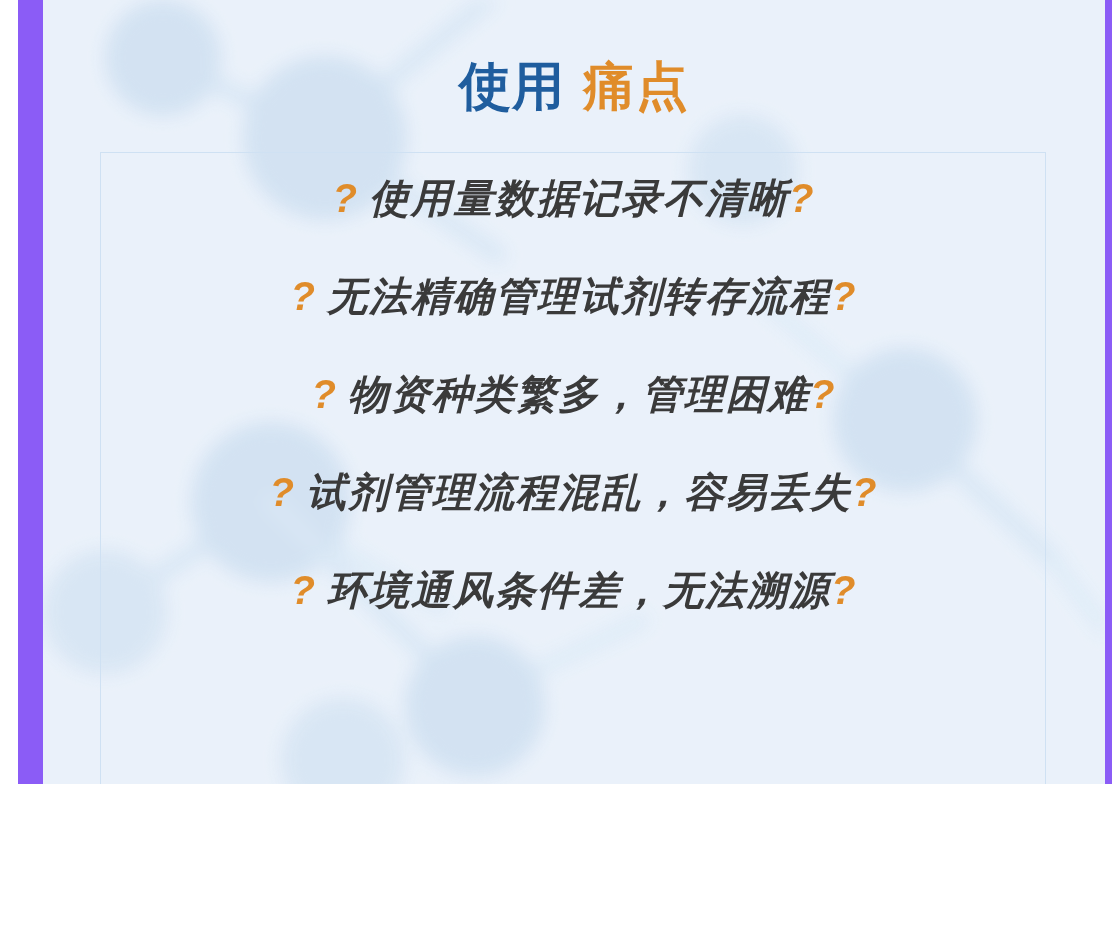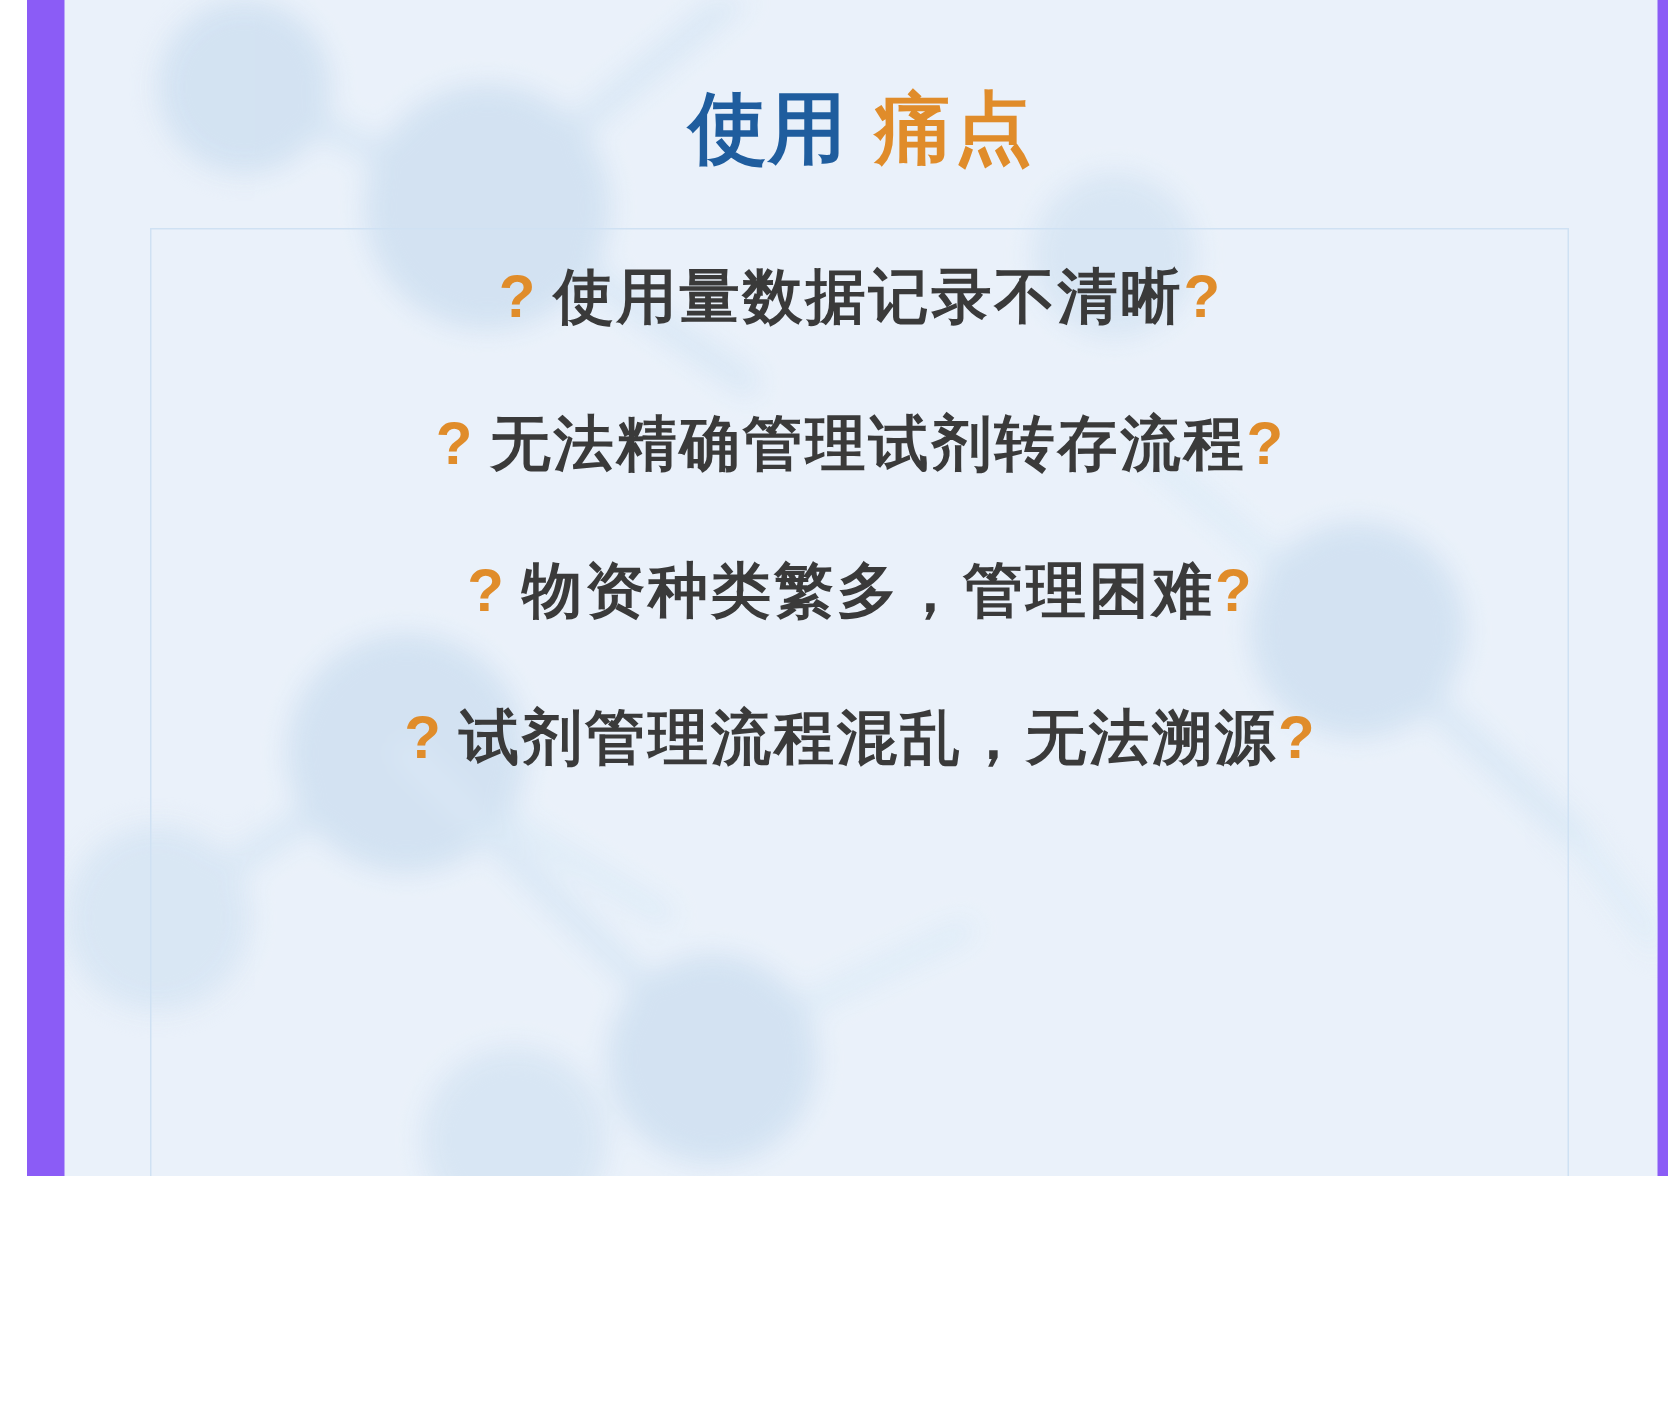--- a/index.html
+++ b/index.html
@@ -69,20 +69,21 @@
 
   
   #content-box {
     position: absolute;
     left: 57px;          
     top: 152px;
     width: 946px;
     height: 686px;
     border: 1.5px solid #cfe1f3;
     box-sizing: border-box;
+    font-style: italic;
   }
 
   #pain-list {
     position: absolute;
     left: 0;
     top: 0;
     width: 100%;
     height: 100%;
     padding-top: 22px;
     box-sizing: border-box;
@@ -163,23 +164,26 @@
         </div>
 
         <div class="pain-item">
           <span class="qmark lead">?</span><span class="pain-text">无法精确管理试剂转存流程</span><span class="qmark">?</span>
         </div>
 
         <div class="pain-item">
           <span class="qmark lead">?</span><span class="pain-text">物资种类繁多，管理困难</span><span class="qmark">?</span>
         </div>
 
+        <div class="pain-item">
+          <span class="qmark lead">?</span><span class="pain-text">试剂管理流程混乱，容易丢失</span><span class="qmark">?</span>
+        </div>
 
         <div class="pain-item">
-          <span class="qmark lead">?</span><span class="pain-text">试剂管理流程混乱，无法溯源</span><span class="qmark">?</span>
+          <span class="qmark lead">?</span><span class="pain-text">环境通风条件差，无法溯源</span><span class="qmark">?</span>
         </div>
 
 
       </div>
     </div>
 
   </div>
 </div>
 
 </body></html>

